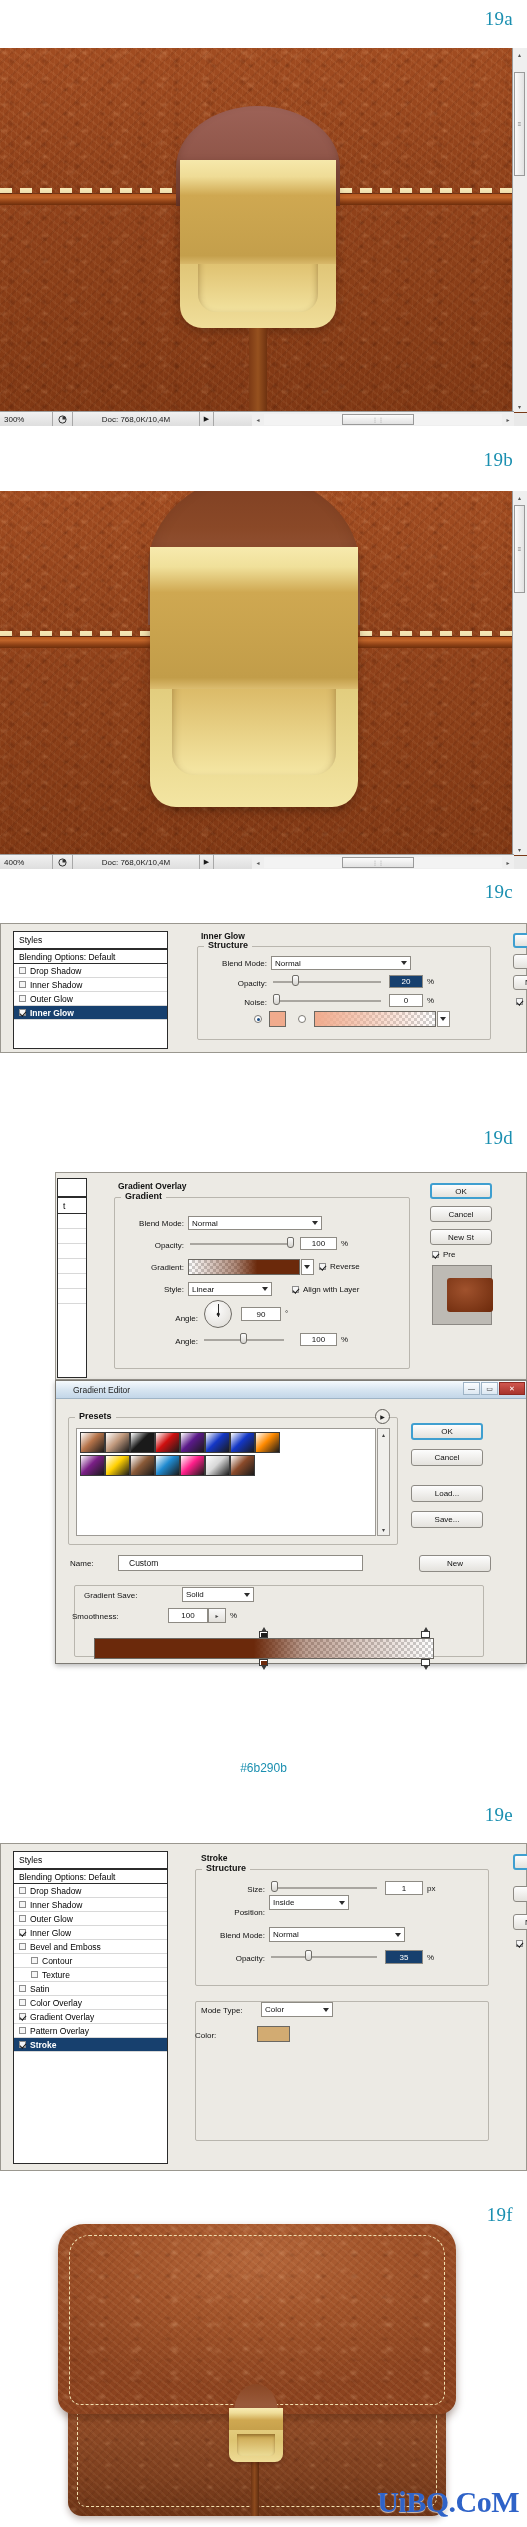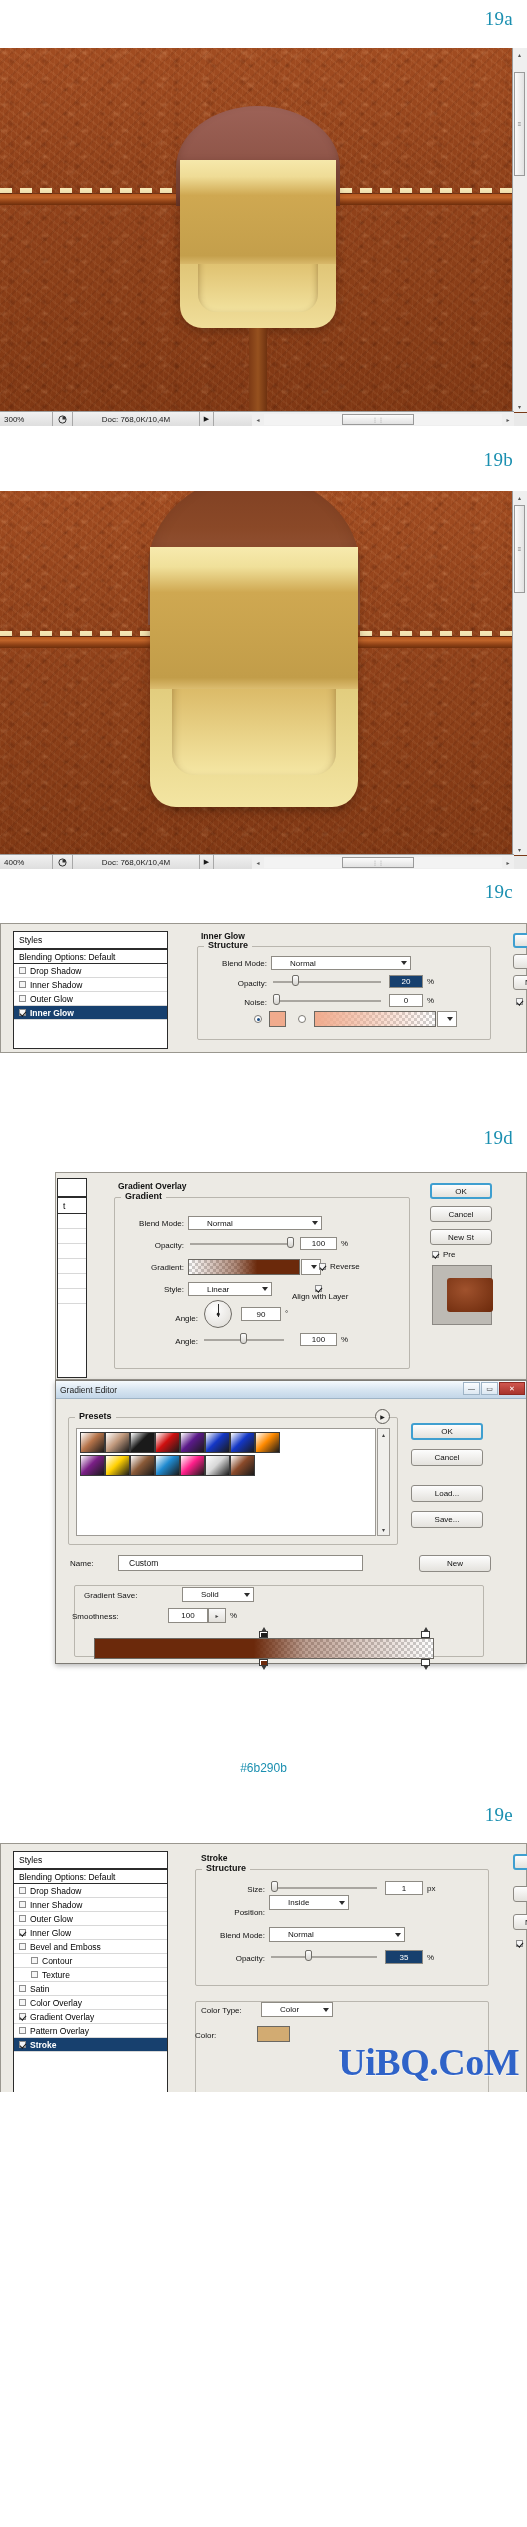--- a/index.html
+++ b/index.html
@@ -1,17 +1,17 @@
 <!DOCTYPE html>
 <html><head>
 <meta charset="utf-8">
 <style>
   html,body{margin:0;padding:0;background:#ffffff;}
   body{width:527px;height:2527px;position:relative;font-family:"Liberation Sans",sans-serif;-webkit-font-smoothing:antialiased;}
-  .page{position:relative;width:527px;height:2092px;overflow:hidden;background:#fff;}
+  .page{position:relative;width:527px;height:2527px;overflow:hidden;background:#fff;}
 
   
   .step-label{position:absolute;right:14px;color:#1a8fb0;font-size:19px;font-family:"Liberation Serif",serif;letter-spacing:.3px;}
 
   
   .ps-window{position:absolute;left:0;border:0;overflow:hidden;background:#7a3a18;}
   .ps-canvas{position:absolute;left:0;top:0;overflow:hidden;}
 
   
   .leather{position:absolute;inset:0;
@@ -77,21 +77,21 @@
       border:solid #1b1b1b;border-width:0 1.2px 1.2px 0;transform:rotate(42deg);}
   .sl-row.sel .cb{background:#f6f6f6;}
 
   .grp{position:absolute;box-sizing:border-box;}
   .grp-title{position:absolute;left:7px;top:-6px;background:#eceae4;padding:0 4px;font-size:9px;font-weight:bold;color:#111;}
   .grp-box{position:absolute;inset:0;border:1px solid #b9b6ae;border-radius:2px;}
   .sec-title{position:absolute;font-size:8.5px;font-weight:bold;color:#111;}
 
   .lbl{position:absolute;font-size:8px;color:#111;text-align:right;}
   .ddown{position:absolute;background:#fff;border:1px solid #8e8b84;box-sizing:border-box;
-     font-size:8px;color:#111;display:flex;align-items:center;padding-left:18px;}
+     font-size:8px;color:#111;display:flex;align-items:center;padding-left:3px;}
   .ddown .car{position:absolute;right:3px;top:50%;transform:translateY(-50%);
      border-left:3px solid transparent;border-right:3px solid transparent;border-top:4px solid #2c2c2c;}
   .numf{position:absolute;background:#fff;border:1px solid #8e8b84;box-sizing:border-box;
      font-size:8px;color:#111;display:flex;align-items:center;justify-content:center;}
   .numf.hl{background:#17406e;color:#fff;}
   .unit{position:absolute;font-size:8px;color:#111;}
   .slider{position:absolute;height:2px;background:#a9a6a0;top:50%;}
   .sl-wrap{position:absolute;height:12px;}
   .knob{position:absolute;width:7px;height:11px;background:linear-gradient(#fdfdfd,#d6d4cf);
      border:1px solid #6f6d68;border-radius:2px 2px 3px 3px;top:0;box-sizing:border-box;}
@@ -111,21 +111,21 @@
 
   .btn3d{position:absolute;background:linear-gradient(#fdfdfd,#e4e2dd);border:1px solid #8d8a84;
     border-radius:3px;box-sizing:border-box;font-size:8px;color:#111;display:flex;align-items:center;justify-content:center;}
   .btn3d.focus{border:2px solid #3f9fd0;}
 
   
   .ge{position:absolute;background:#eceae4;border:1px solid #7d7a74;box-sizing:border-box;
      box-shadow:0 2px 5px rgba(0,0,0,.28);}
   .ge-title{position:absolute;left:0;right:0;top:0;height:17px;
      background:linear-gradient(#f6fafd,#d6e4f0 55%,#c3d6e8);
-     border-bottom:1px solid #9fb4c6;display:flex;align-items:center;padding-left:4px;
+     border-bottom:1px solid #9fb4c6;display:flex;align-items:center;padding-left:17px;
      font-size:8.5px;color:#1e1e1e;}
   .ge-btns{position:absolute;right:1px;top:1px;display:flex;gap:1px;}
   .ge-btns div{width:17px;height:13px;border:1px solid #9fb4c6;box-sizing:border-box;
      background:linear-gradient(#fbfdff,#dde8f2);display:flex;align-items:center;justify-content:center;font-size:7px;color:#333;}
   .ge-btns .cls{background:linear-gradient(#d0574f,#a8342c);border-color:#8d2a23;color:#fff;width:26px;}
 
   .preset-cell{width:25px;height:21px;border:1px solid #3a3a3a;box-sizing:border-box;}
 
   .stop-top{position:absolute;width:9px;height:11px;}
   .stop-top .house{position:absolute;left:0;top:4px;width:9px;height:7px;background:#fff;border:1px solid #3a3a3a;box-sizing:border-box;}
@@ -137,21 +137,21 @@
   .stop-bot .chip{position:absolute;left:1.5px;top:1.5px;width:6px;height:4px;}
 
   .hexnote{position:absolute;color:#1a8fb0;font-size:12px;font-family:"Liberation Sans",sans-serif;}
 
   
   .bagwrap{position:absolute;}
   .bag-body{position:absolute;border-radius:10px 10px 14px 14px;overflow:hidden;
      box-shadow:0 3px 7px rgba(60,25,8,.33);}
   .bag-flap{position:absolute;border-radius:26px 26px 16px 16px;overflow:hidden;}
   .dash-in{position:absolute;border:1px dashed #f0dfae;border-radius:inherit;}
-  .watermark{position:absolute;color:#2f63c8;font-size:38px;font-weight:bold;
+  .watermark{position:absolute;color:#2f63c8;font-size:30px;font-weight:bold;
      font-family:"Liberation Serif",serif;letter-spacing:-.5px;
      text-shadow:0 1px 1px rgba(255,255,255,.7);margin-top:23px;}
 </style>
 </head>
 <body>
 
 <div class="page">
 
   <div class="step-label" style="top:8px;">19a</div>
 
@@ -374,21 +374,21 @@
       <div class="chkbox" style="left:205px;top:65px;">
         <span class="cb on"></span>
         <span>Reverse</span>
       </div>
 
       <div class="lbl" style="left:4px;top:88px;width:66px;">Style:</div>
       <div class="ddown" style="left:74px;top:85px;width:84px;height:14px;">
         <span>Linear</span>
         <span class="car"></span>
       </div>
-      <div class="chkbox" style="left:178px;top:88px;flex-direction:column;">
+      <div class="chkbox" style="left:178px;top:88px;">
         <span class="cb on"></span>
         <span>Align with Layer</span>
       </div>
 
       <div class="lbl" style="left:4px;top:117px;width:80px;">Angle:</div>
       <div class="dial" style="left:90px;top:103px;width:28px;height:28px;">
         <div class="needle"></div>
         <div class="dot"></div>
       </div>
       <div class="numf" style="left:127px;top:110px;width:40px;height:14px;">90</div>
@@ -618,21 +618,21 @@
       <div class="sl-wrap" style="left:76px;top:81px;width:106px;">
         <div class="slider" style="left:0;width:106px;"></div>
         <div class="knob" style="left:34px;"></div>
       </div>
       <div class="numf hl" style="left:190px;top:81px;width:38px;height:14px;">35</div>
       <div class="unit" style="left:232px;top:84px;">%</div>
     </div>
 
     <div class="grp" style="left:194px;top:157px;width:294px;height:140px;">
       <div class="grp-box"></div>
-      <div class="lbl" style="left:6px;top:5px;width:56px;text-align:left;">Color Type:</div>
+      <div class="lbl" style="left:6px;top:5px;width:56px;text-align:left;">Mode Type:</div>
       <div class="ddown" style="left:66px;top:1px;width:72px;height:15px;">
         <span>Color</span>
         <span class="car"></span>
       </div>
       <div class="lbl" style="left:0px;top:30px;width:58px;text-align:left;">Color:</div>
       <div class="swatch" style="left:62px;top:25px;width:33px;height:16px;background:#d2ab72;"></div>
     </div>
 
     <div class="btn3d focus" style="left:512px;top:10px;width:30px;height:16px;"></div>
     <div class="btn3d" style="left:512px;top:42px;width:30px;height:16px;"></div>

